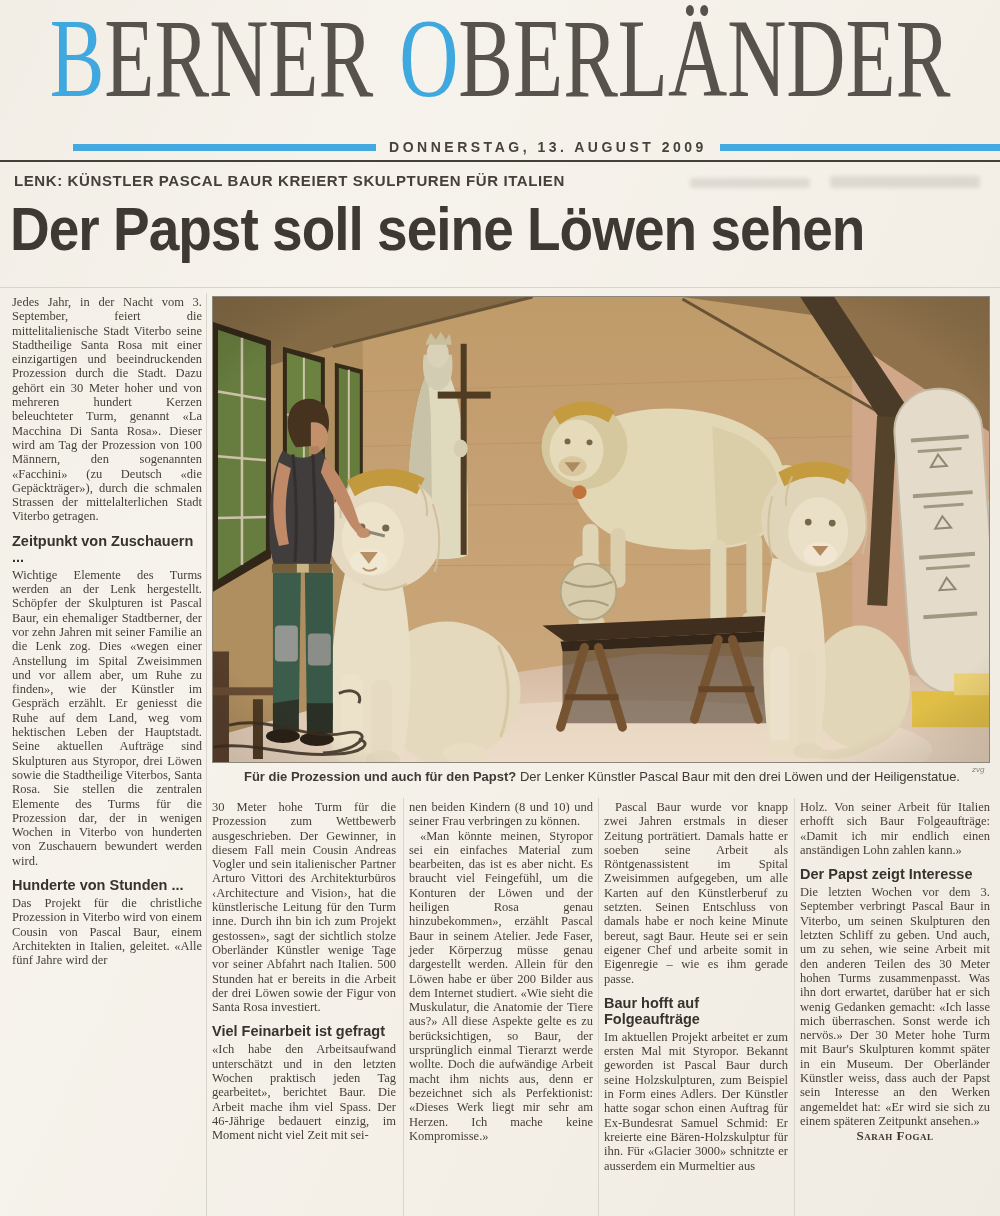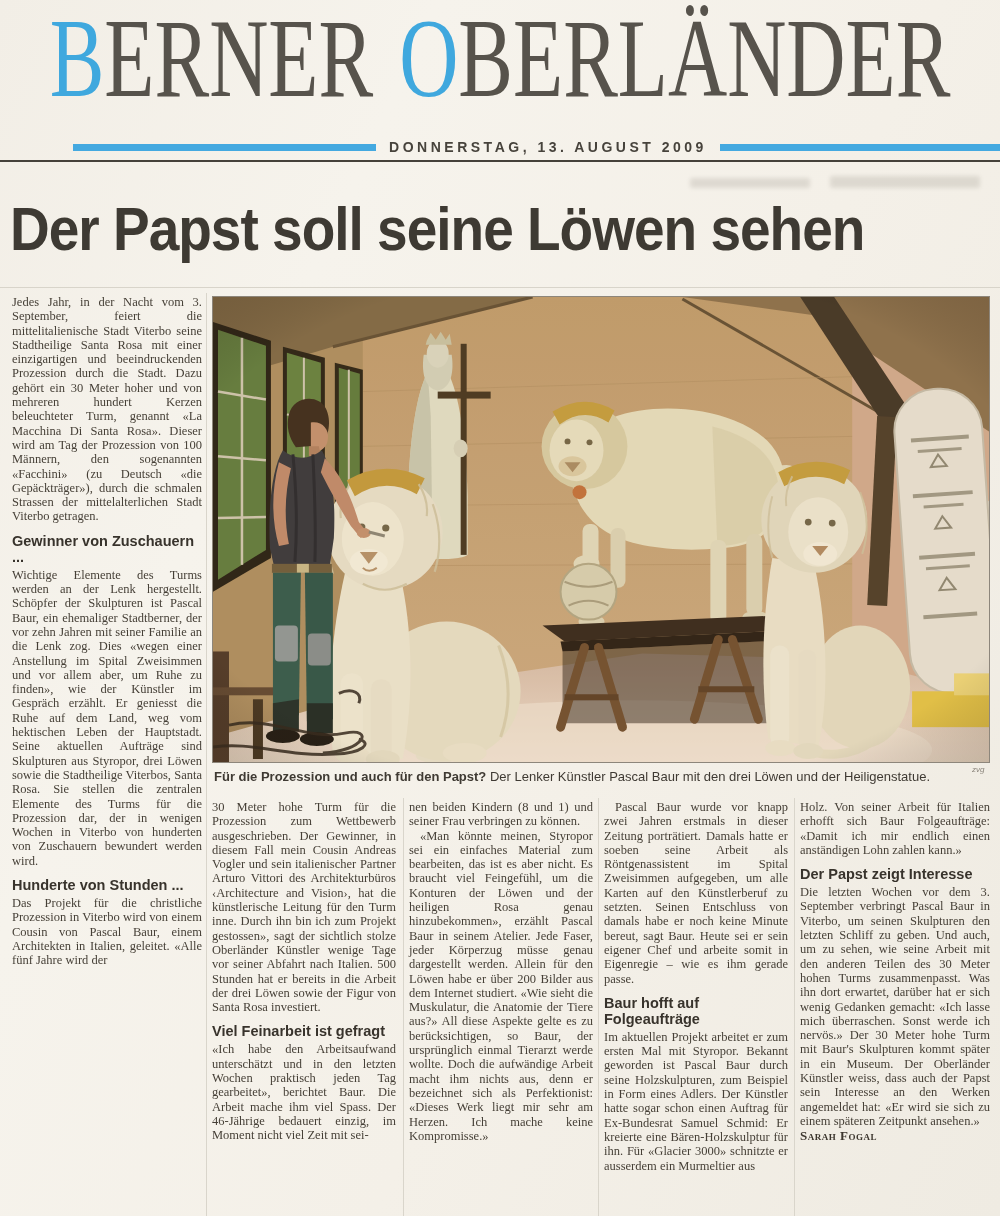--- a/index.html
+++ b/index.html
@@ -49,31 +49,31 @@
   .lead{
     font-family:"Liberation Sans",sans-serif;font-weight:bold;
     font-size:15px;line-height:19px;color:#3d3830;text-align:left;margin:0 0 9px 0;
   }
   .subhead{
     font-family:"Liberation Sans",sans-serif;font-weight:bold;
     font-size:14.5px;line-height:16px;color:#38332c;margin:9px 0 3px 0;text-align:left;
   }
   .byline{
     font-weight:bold;font-variant:small-caps;letter-spacing:.5px;
-    text-align:left;margin-top:1px;color:#3c362e;font-size:13px;
+    text-align:center;margin-top:1px;color:#3c362e;font-size:13px;
   }
   
   .photo{
     position:absolute;top:296px;left:212px;width:778px;height:467px;
     border:1px solid #8d867b;box-sizing:border-box;background:#c6a277;overflow:hidden;
   }
   .photo svg{display:block;width:100%;height:100%;}
   .caption{
     position:absolute;top:769px;left:214px;width:776px;
-    font-family:"Liberation Sans",sans-serif;font-size:13px;line-height:16px;color:#3f3a33;
+    font-family:"Liberation Sans",sans-serif;font-size:13px;line-height:16px;color:#3f3a33;text-align:center;
   }
   .caption .cap-bold{font-weight:bold;}
   .credit{
     position:absolute;top:765px;left:972px;font-family:"Liberation Sans",sans-serif;
     font-size:8px;color:#8a847a;font-style:italic;
   }
 </style>
 </head>
 <body>
 
@@ -83,34 +83,35 @@
     <span class="blue">B</span><span class="gap">ERNER</span><span class="blue">O</span><span>BERLÄNDER</span>
   </div>
 
   <div class="daterow">
     <div class="datebar"></div>
     <div class="datetext">DONNERSTAG, 13. AUGUST 2009</div>
     <div class="datebar"></div>
   </div>
   <div class="rule-heavy" style="top:160px;"></div>
 
+  <div class="kicker">LENK: KÜNSTLER PASCAL BAUR KREIERT SKULPTUREN FÜR ITALIEN</div>
   <div class="ghost" style="top:178px;left:690px;width:120px;height:10px;"></div>
   <div class="ghost" style="top:176px;left:830px;width:150px;height:12px;"></div>
 
   <div class="headline">Der Papst soll seine Löwen sehen</div>
   <div class="rule-light" style="top:287px;"></div>
 
   <div class="vrule" style="left:206px;top:293px;height:923px;"></div>
   <div class="vrule" style="left:403px;top:798px;height:418px;"></div>
   <div class="vrule" style="left:598px;top:798px;height:418px;"></div>
   <div class="vrule" style="left:794px;top:798px;height:418px;"></div>
 
   <div class="col" style="left:12px;top:295px;width:190px;height:921px;">
     <p>Jedes Jahr, in der Nacht vom 3. September, feiert die mittelitalienische Stadt Viterbo seine Stadtheilige Santa Rosa mit einer einzigartigen und beeindruckenden Prozession durch die Stadt. Dazu gehört ein 30 Meter hoher und von mehreren hundert Kerzen beleuchteter Turm, genannt «La Macchina Di Santa Rosa». Dieser wird am Tag der Prozession von 100 Männern, den sogenannten «Facchini» (zu Deutsch «die Gepäckträger»), durch die schmalen Strassen der mittelalterlichen Stadt Viterbo getragen.</p>
-    <div class="subhead">Gewinner von Zuschauern ...</div>
+    <div class="subhead">Zeitpunkt von Zuschauern ...</div>
     <p>Wichtige Elemente des Turms werden an der Lenk hergestellt. Schöpfer der Skulpturen ist Pascal Baur, ein ehemaliger Stadtberner, der vor zehn Jahren mit seiner Familie an die Lenk zog. Dies «wegen einer Anstellung im Spital Zweisimmen und vor allem aber, um Ruhe zu finden», wie der Künstler im Gespräch erzählt. Er geniesst die Ruhe auf dem Land, weg vom hektischen Leben der Hauptstadt. Seine aktuellen Aufträge sind Skulpturen aus Styropor, drei Löwen sowie die Stadtheilige Viterbos, Santa Rosa. Sie stellen die zentralen Elemente des Turms für die Prozession dar, der in wenigen Wochen in Viterbo von hunderten von Zuschauern bewundert werden wird.</p>
     <div class="subhead">Hunderte von Stunden ...</div>
     <p>Das Projekt für die christliche Prozession in Viterbo wird von einem Cousin von Pascal Baur, einem Architekten in Italien, geleitet. «Alle fünf Jahre wird der</p>
   </div>
 
   <div class="photo">
     <svg viewBox="0 0 777 467" preserveAspectRatio="none">
       <defs>
         <linearGradient id="wallg" x1="0" y1="0" x2="0" y2="1">
           <stop offset="0" stop-color="#c09c6e"></stop>
@@ -329,21 +330,21 @@
   </div>
   <div class="credit">zvg</div>
 
   <div class="col" style="left:212px;top:800px;width:184px;height:416px;">
     <p>30 Meter hohe Turm für die Prozession zum Wettbewerb ausgeschrieben. Der Gewinner, in diesem Fall mein Cousin Andreas Vogler und sein italienischer Partner Arturo Vittori des Architekturbüros ‹Architecture and Vision›, hat die künstlerische Leitung für den Turm inne. Durch ihn bin ich zum Projekt gestossen», sagt der sichtlich stolze Oberländer Künstler wenige Tage vor seiner Abfahrt nach Italien. 500 Stunden hat er bereits in die Arbeit der drei Löwen sowie der Figur von Santa Rosa investiert.</p>
     <div class="subhead">Viel Feinarbeit ist gefragt</div>
     <p>«Ich habe den Arbeitsaufwand unterschätzt und in den letzten Wochen praktisch jeden Tag gearbeitet», berichtet Baur. Die Arbeit mache ihm viel Spass. Der 46-Jährige bedauert einzig, im Moment nicht viel Zeit mit sei-</p>
   </div>
 
   <div class="col" style="left:409px;top:800px;width:184px;height:416px;">
-    <p>nen beiden Kindern (8 und 1) und seiner Frau verbringen zu können.</p>
+    <p>nen beiden Kindern (8 und 10) und seiner Frau verbringen zu können.</p>
     <p class="indent">«Man könnte meinen, Styropor sei ein einfaches Material zum bearbeiten, das ist es aber nicht. Es braucht viel Feingefühl, um die Konturen der Löwen und der heiligen Rosa genau hinzubekommen», erzählt Pascal Baur in seinem Atelier. Jede Faser, jeder Körperzug müsse genau dargestellt werden. Allein für den Löwen habe er über 200 Bilder aus dem Internet studiert. «Wie sieht die Muskulatur, die Anatomie der Tiere aus?» All diese Aspekte gelte es zu berücksichtigen, so Baur, der ursprünglich einmal Tierarzt werde wollte. Doch die aufwändige Arbeit macht ihm nichts aus, denn er bezeichnet sich als Perfektionist: «Dieses Werk liegt mir sehr am Herzen. Ich mache keine Kompromisse.»</p>
   </div>
 
   <div class="col" style="left:604px;top:800px;width:184px;height:416px;">
     <p class="indent">Pascal Baur wurde vor knapp zwei Jahren erstmals in dieser Zeitung porträtiert. Damals hatte er soeben seine Arbeit als Röntgenassistent im Spital Zweisimmen aufgegeben, um alle Karten auf den Künstlerberuf zu setzten. Seinen Entschluss von damals habe er noch keine Minute bereut, sagt Baur. Heute sei er sein eigener Chef und arbeite somit in Eigenregie – wie es ihm gerade passe.</p>
     <div class="subhead">Baur hofft auf Folgeaufträge</div>
     <p>Im aktuellen Projekt arbeitet er zum ersten Mal mit Styropor. Bekannt geworden ist Pascal Baur durch seine Holzskulpturen, zum Beispiel in Form eines Adlers. Der Künstler hatte sogar schon einen Auftrag für Ex-Bundesrat Samuel Schmid: Er kreierte eine Bären-Holzskulptur für ihn. Für «Glacier 3000» schnitzte er ausserdem ein Murmeltier aus</p>
   </div>
 
   <div class="col" style="left:800px;top:800px;width:190px;height:416px;">

